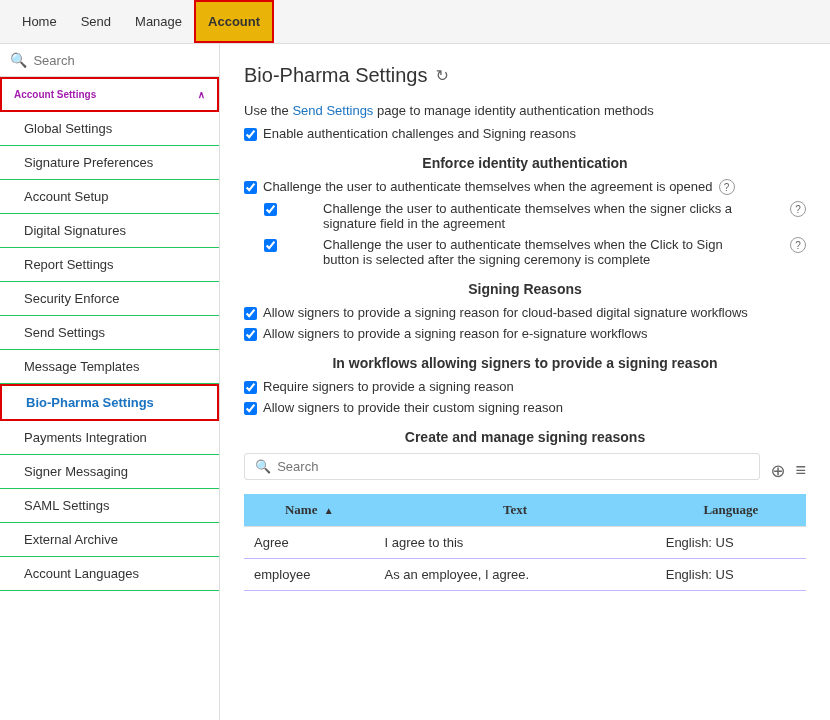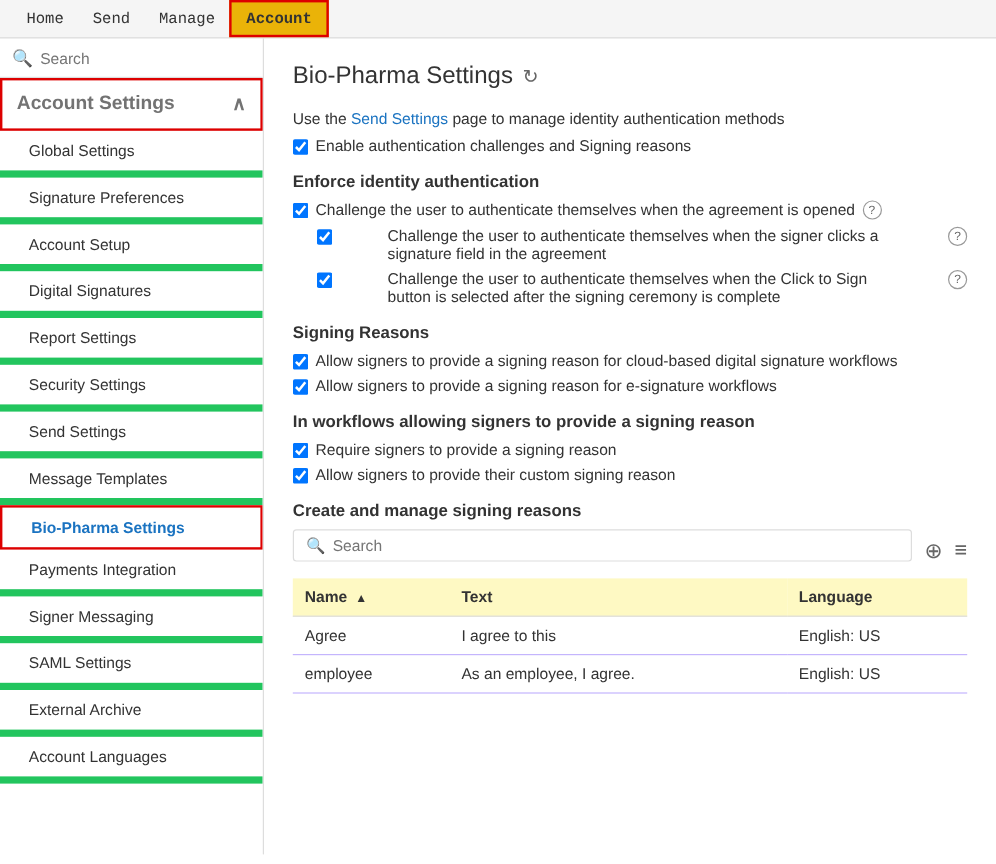--- a/index.html
+++ b/index.html
@@ -2,25 +2,24 @@
 <html><head>
   <meta charset="utf-8">
   <style>
     * { box-sizing: border-box; margin: 0; padding: 0; }
     body { font-family: Arial, sans-serif; font-size: 13px; color: #333; background: #fff; width: 830px; height: 720px; overflow: hidden; }
 
     
     .top-nav {
       display: flex;
       align-items: center;
-      height: 32px;
+      height: 44px;
       background: #f5f5f5;
       border-bottom: 1px solid #ddd;
       padding: 0 10px;
-      font-family: Liberation Mono, monospace;
     }
     .top-nav-item {
       padding: 0 12px;
       height: 100%;
       display: flex;
       align-items: center;
       cursor: pointer;
       font-size: 13px;
       color: #333;
     }
@@ -65,36 +64,36 @@
     .sidebar-section-header {
       display: flex;
       align-items: center;
       justify-content: space-between;
       padding: 10px 12px;
       background: #fff;
       border: 2px solid #d00;
       cursor: pointer;
     }
     .sidebar-section-header span {
-      font-size: 16px;
-      font-weight: bold;
-      color: #737373;
+      font-size: 10px;
+      font-weight: bold;
+      color: #a21caf;
     }
     .chevron { font-size: 16px; color: #333; }
 
     .sidebar-list {
       overflow-y: auto;
       flex: 1;
     }
     .sidebar-item {
       padding: 9px 12px 9px 24px;
       cursor: pointer;
       font-size: 13px;
       color: #333;
-      border-bottom: 6px solid #22c55e;
+      border-bottom: 1px solid #22c55e;
     }
     .sidebar-item.active {
       border: 2px solid #d00;
       background: #fff;
       font-weight: bold;
       color: #1a73c1;
     }
 
     
     .main-content {
@@ -129,20 +128,21 @@
       font-size: 13px;
       color: #333;
     }
     .checkbox-row input[type="checkbox"] { margin-top: 2px; flex-shrink: 0; }
 
     .section-heading {
       font-size: 14px;
       font-weight: bold;
       color: #333;
       margin: 14px 0 8px 0;
+      text-align: center;
     }
 
     .indent-1 { margin-left: 20px; gap: 46px; }
 
     .help-icon {
       display: inline-flex;
       align-items: center;
       justify-content: center;
       width: 16px;
       height: 16px;
@@ -187,27 +187,28 @@
       font-size: 18px;
       color: #666;
       cursor: pointer;
     }
 
     table {
       width: 100%;
       border-collapse: collapse;
     }
     thead th {
-      background: #fef9c3;
+      background: #7dd3fc;
       padding: 8px 10px;
-      text-align: left;
+      text-align: center;
       font-size: 13px;
       font-weight: bold;
       border-bottom: 1px solid #ddd;
       color: #333;
+      font-family: Liberation Serif, serif;
     }
     tbody td {
       padding: 8px 10px;
       border-bottom: 1px solid #c4b5fd;
       font-size: 13px;
       color: #333;
     }
 
     .sort-icon { font-size: 10px; margin-left: 3px; }
     .layout-container {
@@ -237,21 +238,21 @@
       <div class="sidebar-section-header">
         <span>Account Settings</span>
         <span class="chevron">∧</span>
       </div>
       <div class="sidebar-list" id="sidebar-list">
           <div class="sidebar-item">Global Settings</div>
           <div class="sidebar-item">Signature Preferences</div>
           <div class="sidebar-item">Account Setup</div>
           <div class="sidebar-item">Digital Signatures</div>
           <div class="sidebar-item">Report Settings</div>
-          <div class="sidebar-item">Security Settings</div>
+          <div class="sidebar-item">Security Enforce</div>
           <div class="sidebar-item">Send Settings</div>
           <div class="sidebar-item">Message Templates</div>
           <div class="sidebar-item active">Bio-Pharma Settings</div>
           <div class="sidebar-item">Payments Integration</div>
           <div class="sidebar-item">Signer Messaging</div>
           <div class="sidebar-item">SAML Settings</div>
           <div class="sidebar-item">External Archive</div>
           <div class="sidebar-item">Account Languages</div>
         </div>
     </aside>

